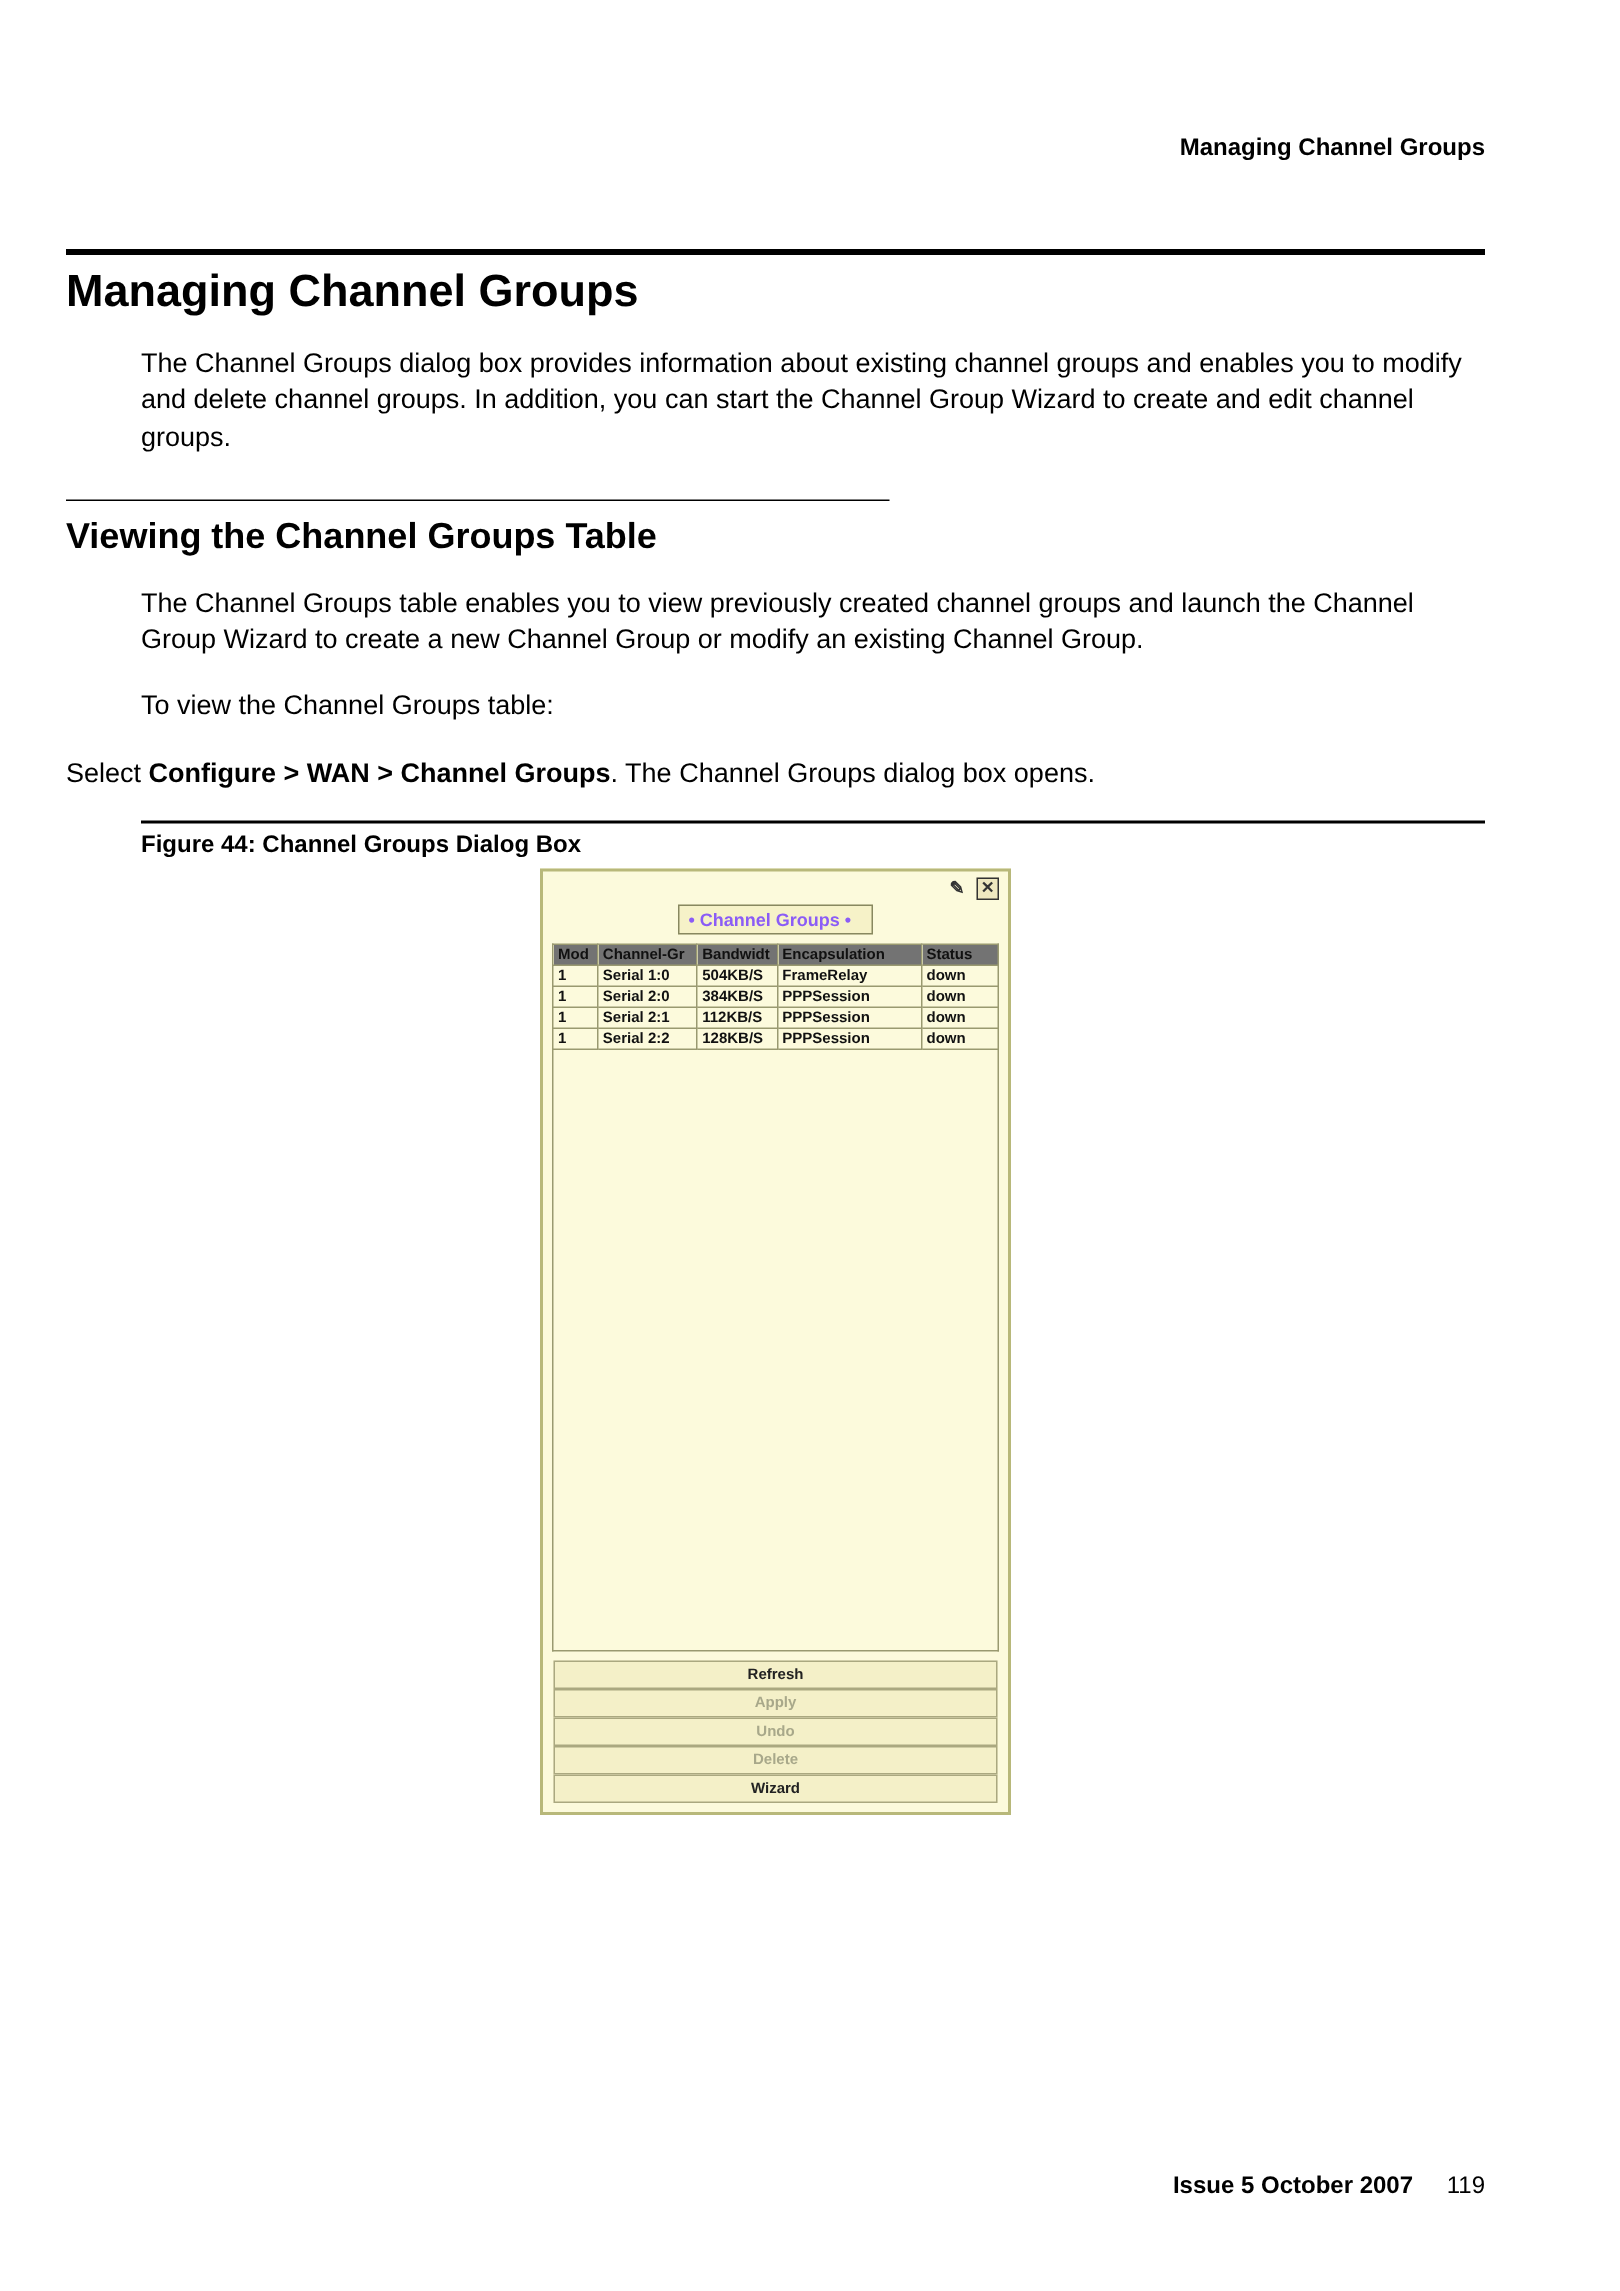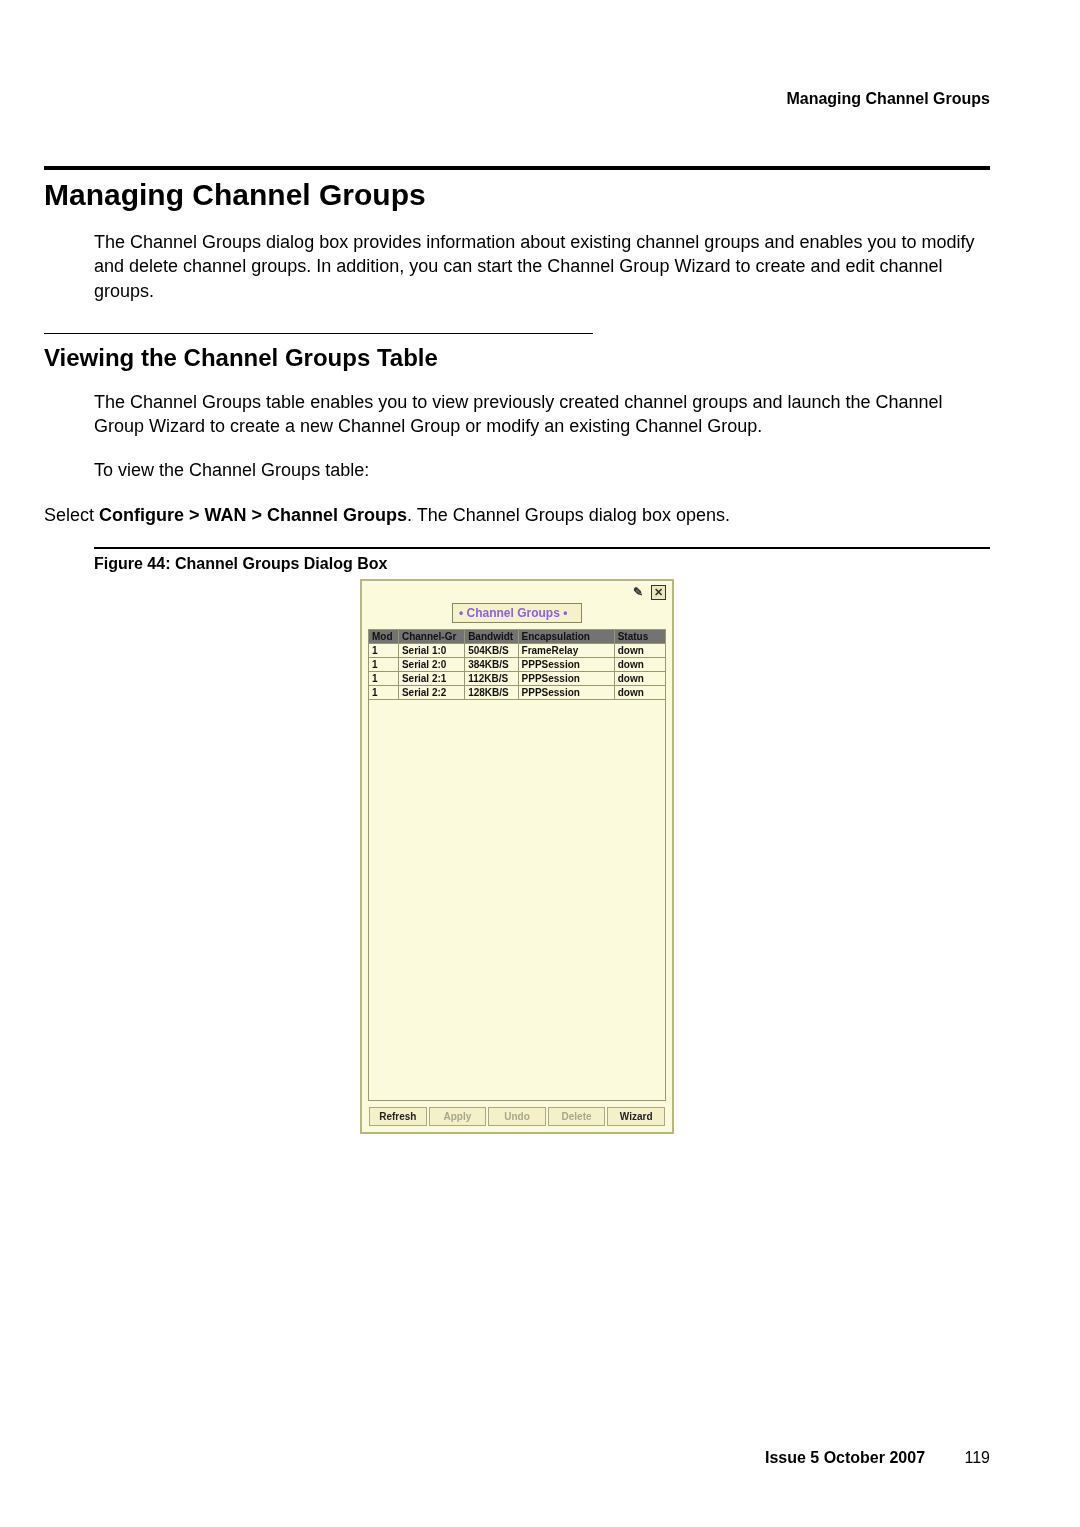--- a/index.html
+++ b/index.html
@@ -145,20 +145,21 @@
     margin: 0 6px;
     border-left: 1px solid #999970;
     border-right: 1px solid #999970;
     border-bottom: 1px solid #999970;
     background: #fcfadc;
   }
   .button-row {
     display: flex;
     justify-content: space-between;
     padding: 6px;
+    flex-direction: column;
   }
   .dlg-btn {
     flex: 1;
     margin: 0 1px;
     border: 1px solid #aaa880;
     background: #f4f0c8;
     font-size: 10px;
     padding: 3px 0;
     text-align: center;
     font-weight: bold;
@@ -169,21 +170,21 @@
   }
 
   .footer {
     position: absolute;
     bottom: 60px;
     right: 90px;
     font-size: 16px;
     font-weight: bold;
   }
   .footer .pgno {
-    margin-left: 35px;
+    margin-left: 18px;
     font-weight: normal;
   }
 </style>
 </head>
 <body>
 
 <div class="page">
 
   <div class="running-head">Managing Channel Groups</div>
 

